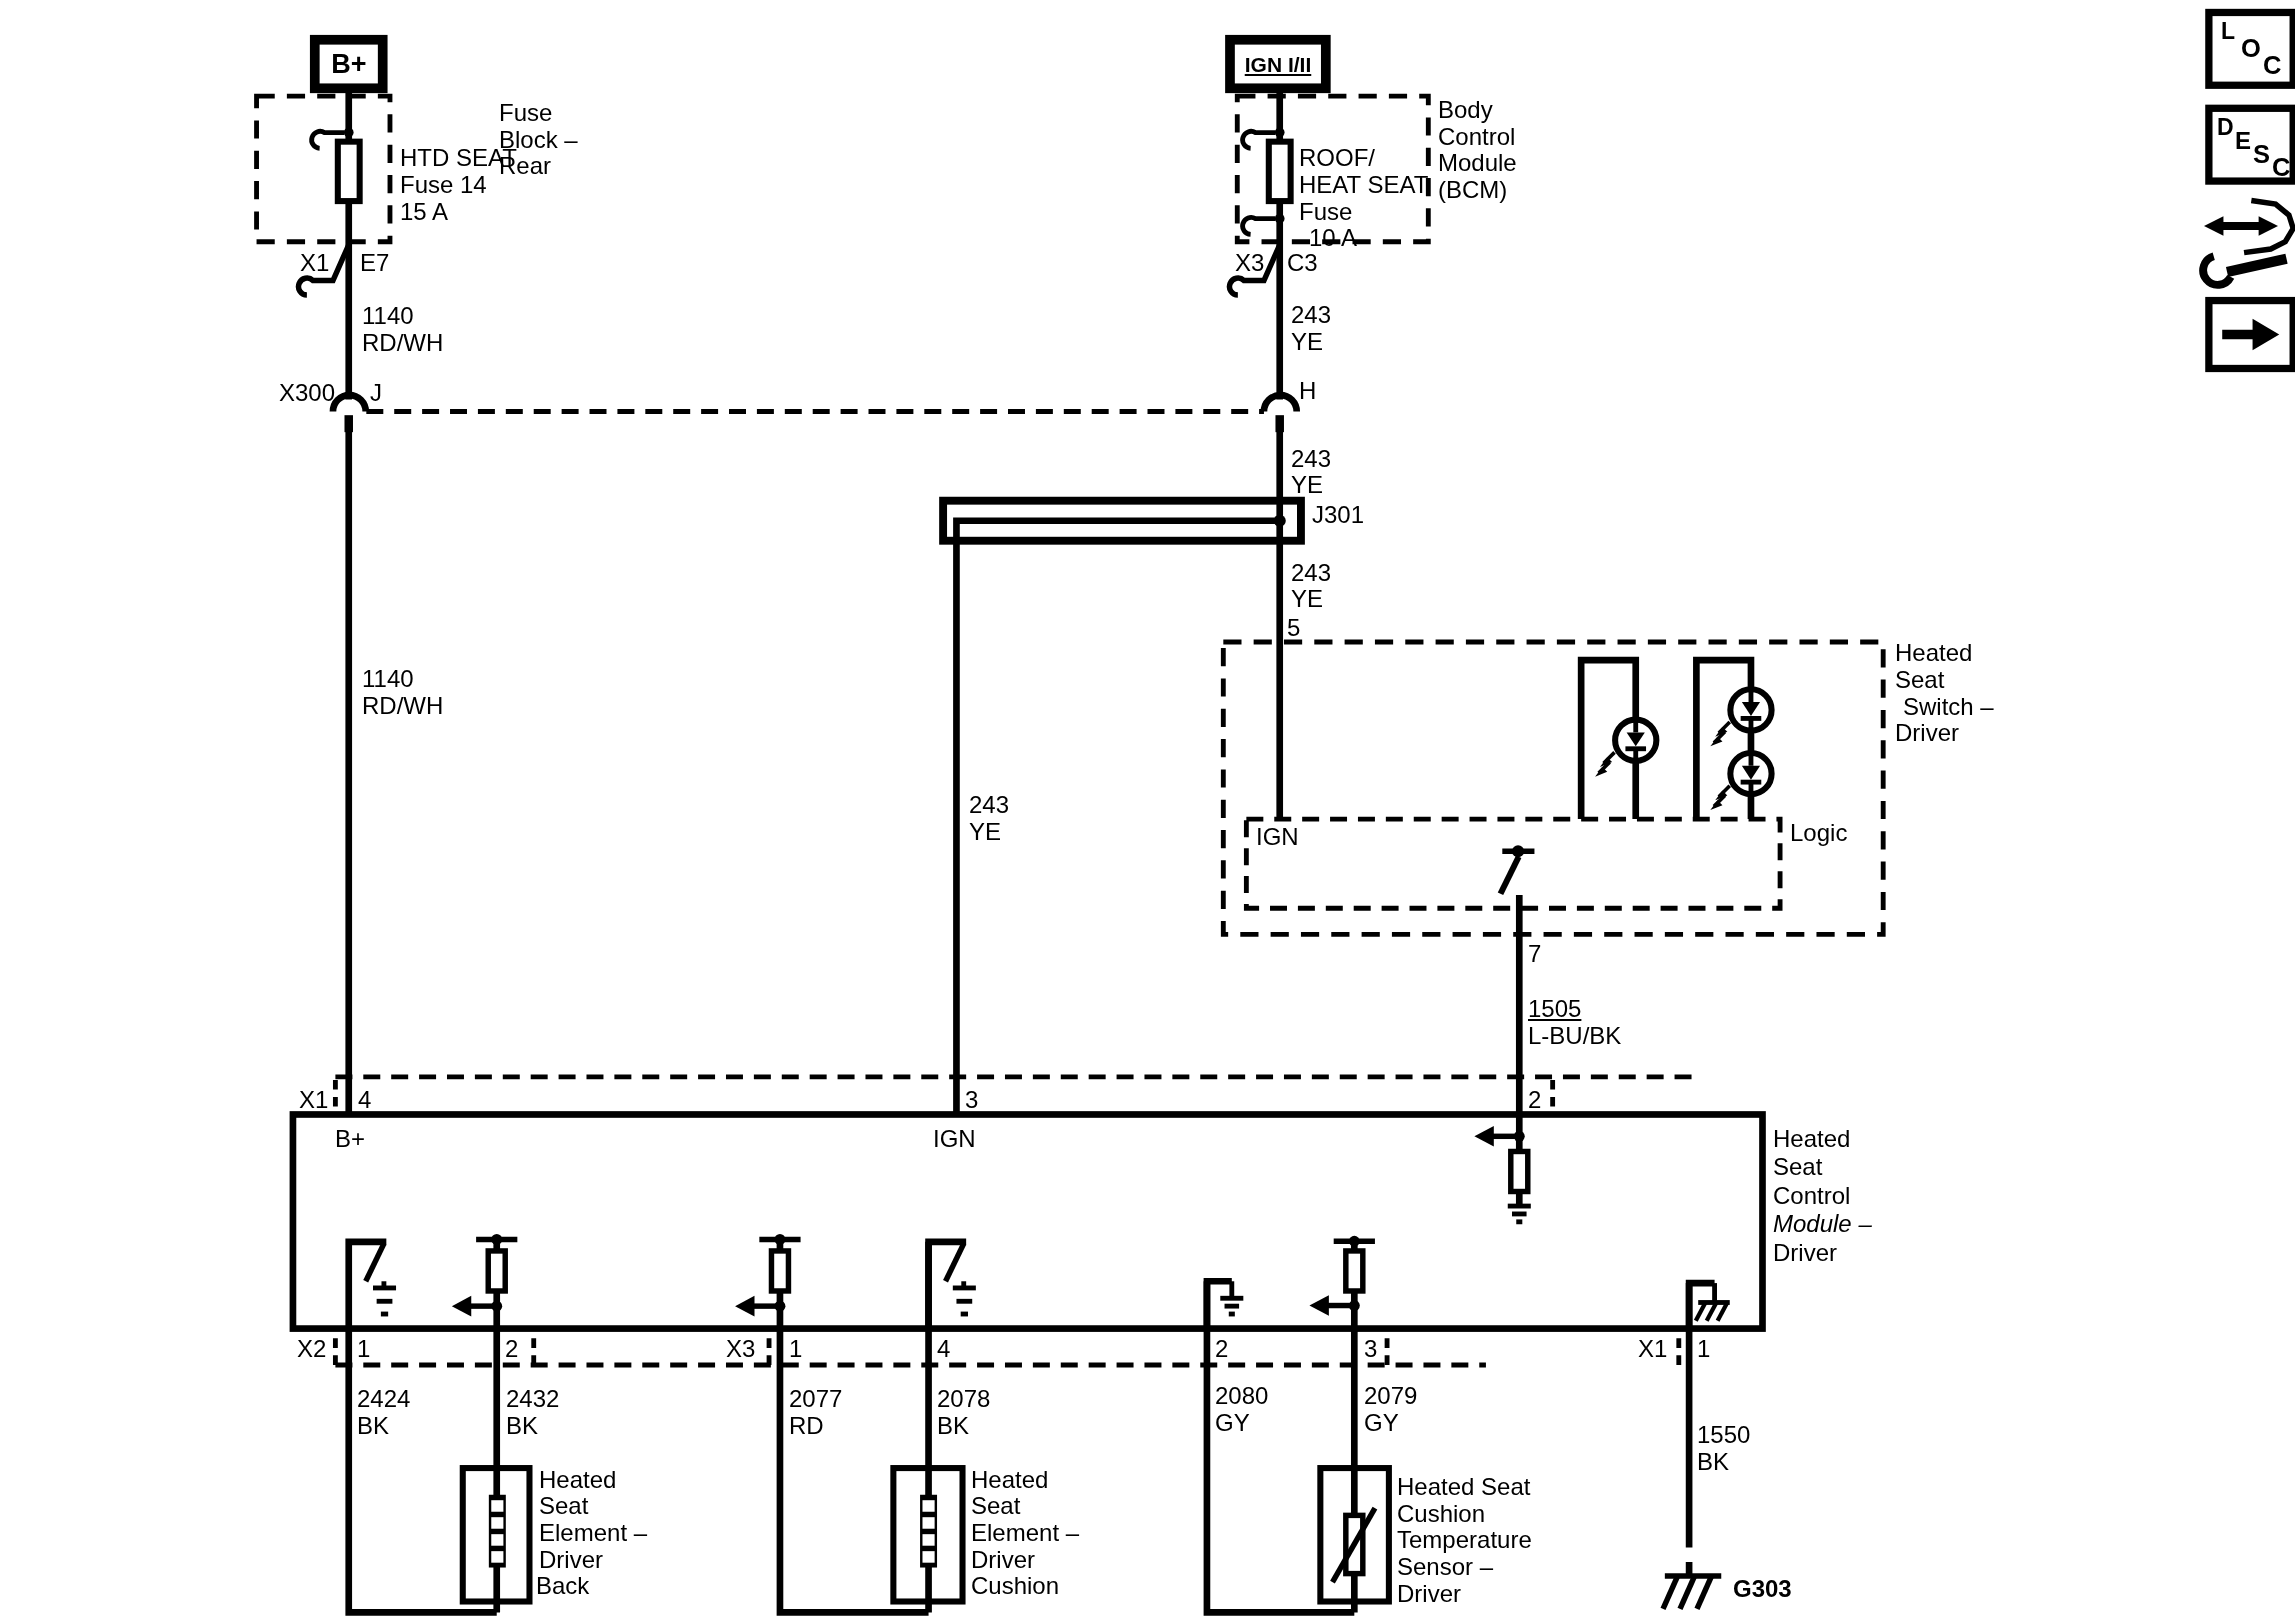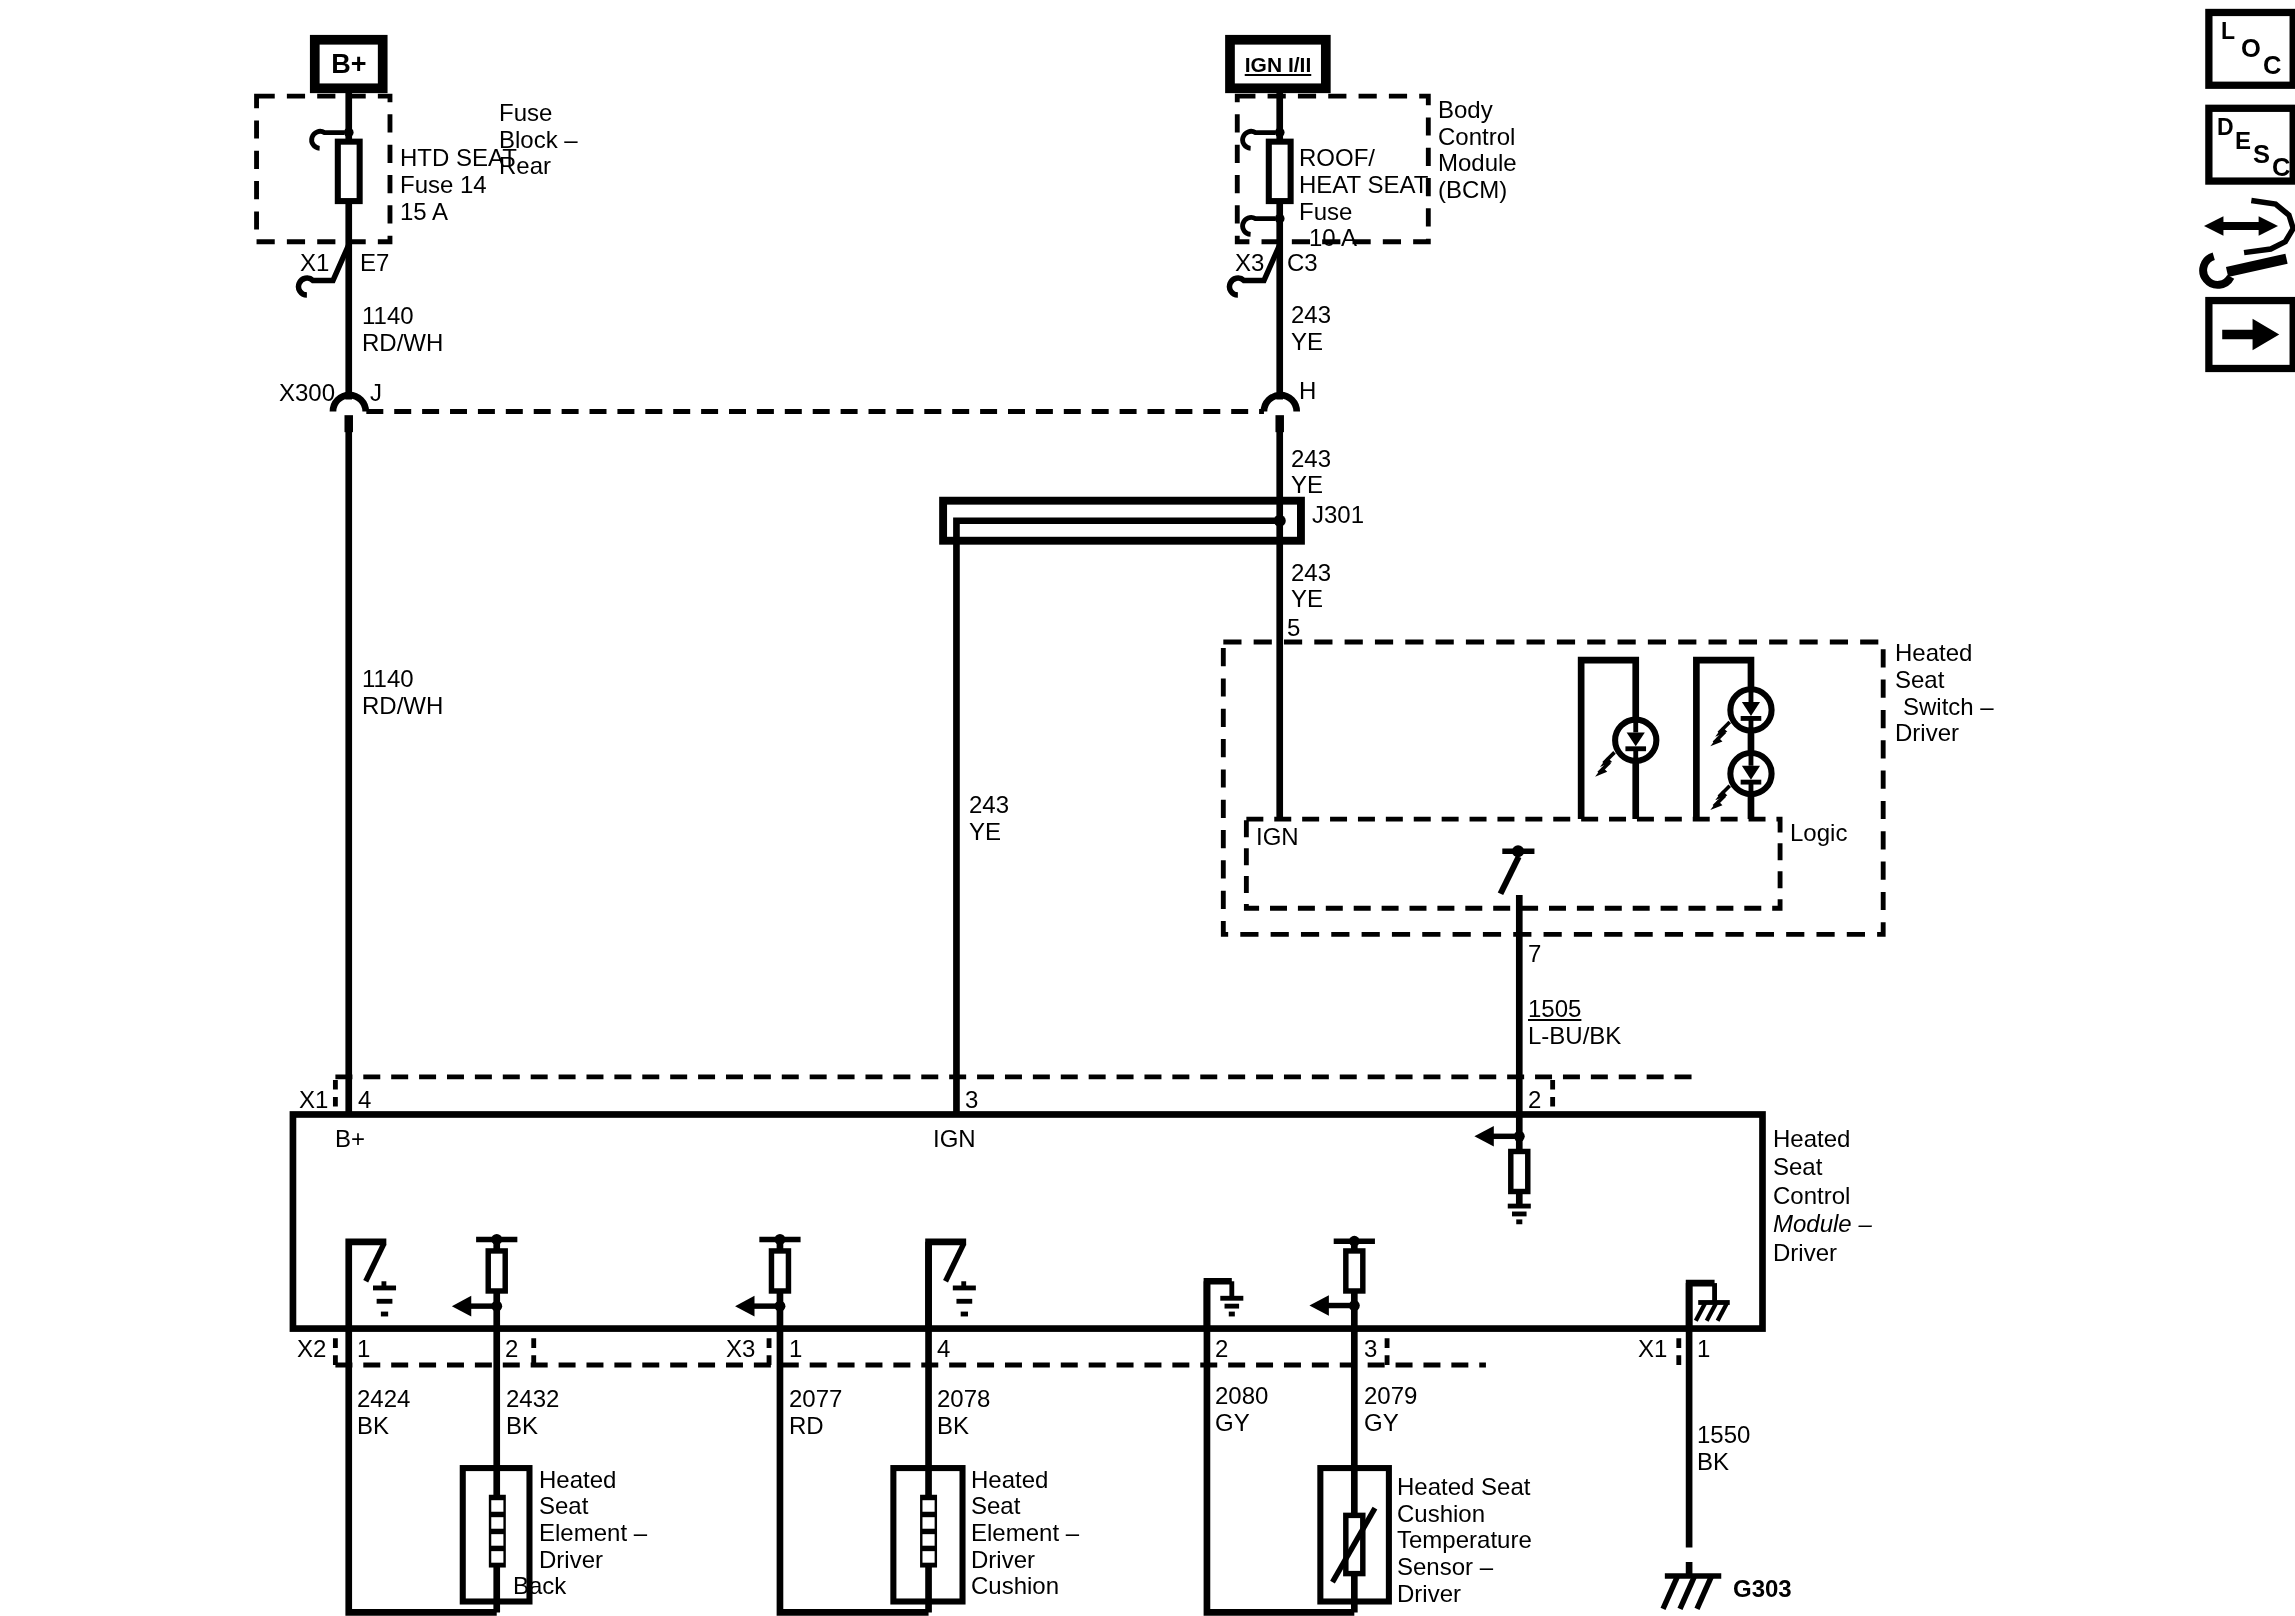--- a/index.html
+++ b/index.html
@@ -383,21 +383,21 @@
 <div class="lbl" style="left:1215px;top:1409px;">GY</div>
 <div class="lbl" style="left:1364px;top:1382px;">2079</div>
 <div class="lbl" style="left:1364px;top:1409px;">GY</div>
 <div class="lbl" style="left:1697px;top:1421px;">1550</div>
 <div class="lbl" style="left:1697px;top:1448px;">BK</div>
 
 <div class="lbl" style="left:539px;top:1466px;">Heated</div>
 <div class="lbl" style="left:539px;top:1492px;">Seat</div>
 <div class="lbl" style="left:539px;top:1519px;">Element –</div>
 <div class="lbl" style="left:539px;top:1546px;">Driver</div>
-<div class="lbl" style="left:513px;top:1572px;">Back</div>
+<div class="lbl" style="left:536px;top:1572px;">Back</div>
 
 <div class="lbl" style="left:971px;top:1466px;">Heated</div>
 <div class="lbl" style="left:971px;top:1492px;">Seat</div>
 <div class="lbl" style="left:971px;top:1519px;">Element –</div>
 <div class="lbl" style="left:971px;top:1546px;">Driver</div>
 <div class="lbl" style="left:971px;top:1572px;">Cushion</div>
 
 <div class="lbl" style="left:1397px;top:1473px;">Heated Seat</div>
 <div class="lbl" style="left:1397px;top:1500px;">Cushion</div>
 <div class="lbl" style="left:1397px;top:1526px;">Temperature</div>

